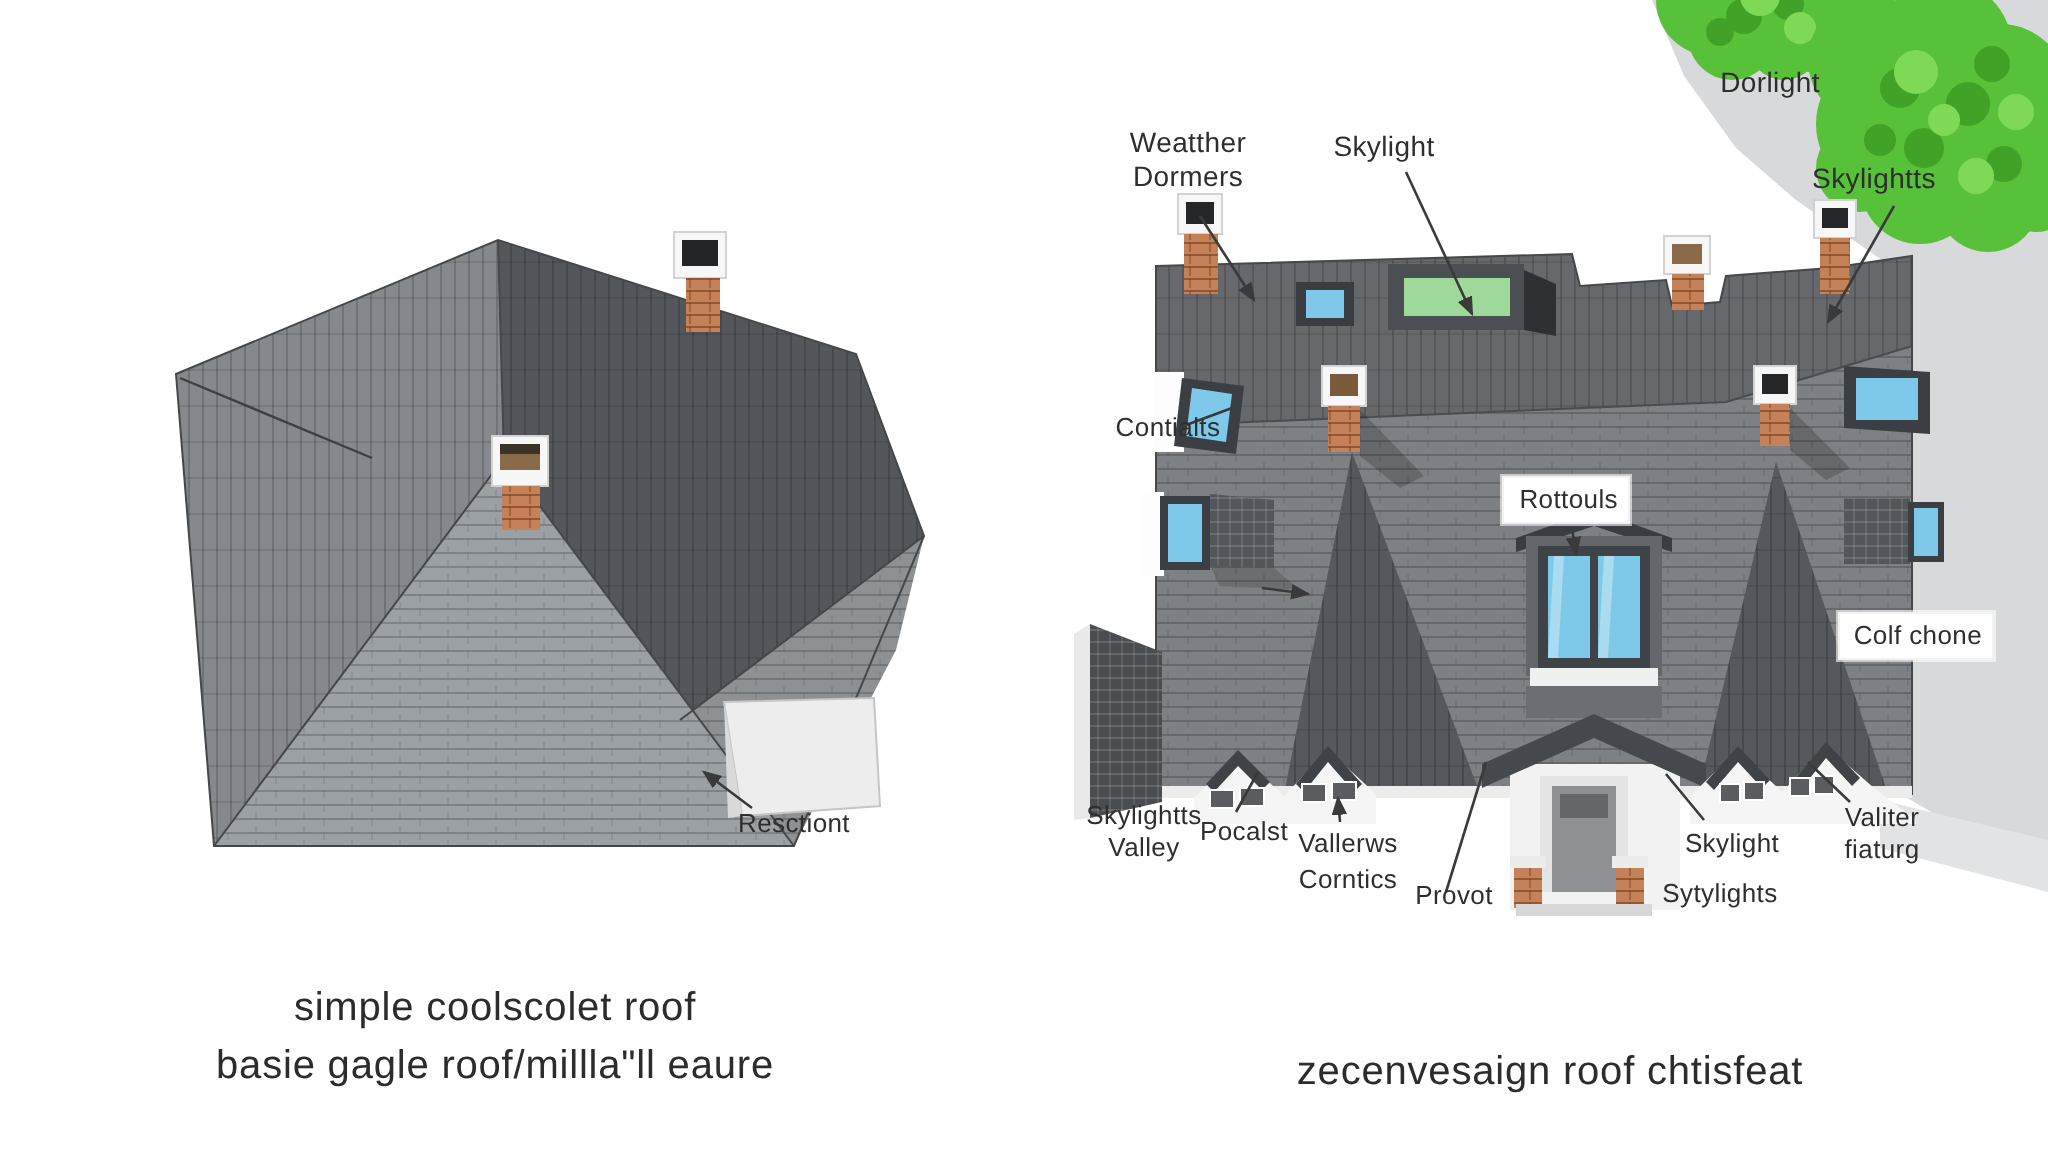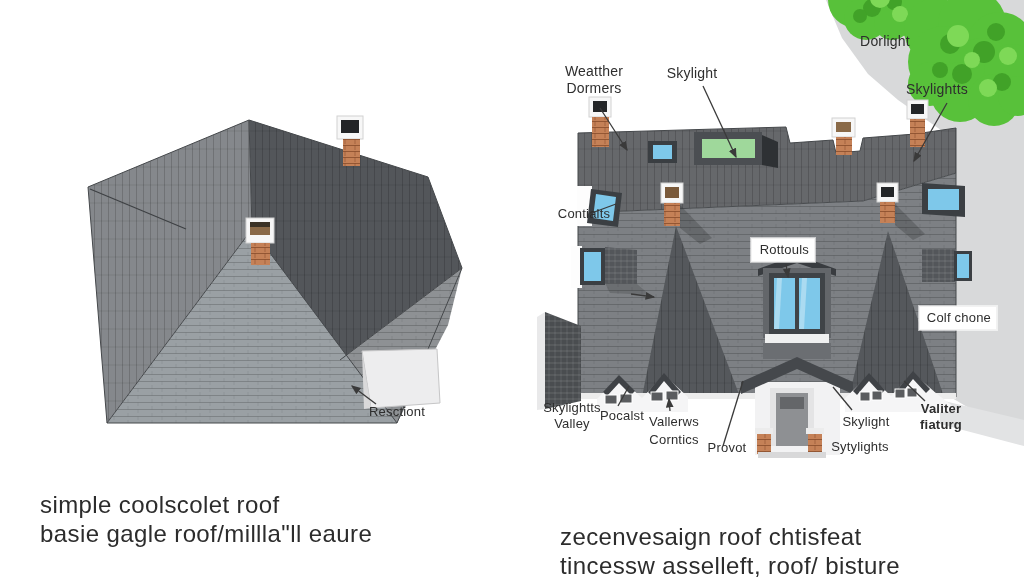--- a/index.html
+++ b/index.html
@@ -6,22 +6,22 @@
   .stage{position:relative;width:1024px;height:585px;overflow:hidden;
          background:var(--background,#fff);
          font-family:"Liberation Sans",sans-serif;}
   .stage svg{position:absolute;left:0;top:0;}
   .lbl{position:absolute;font-size:13px;line-height:16px;color:var(--label_text,#2e2e2e);
        text-align:center;letter-spacing:.2px;z-index:5;}
   .lbl.big{font-size:14px;line-height:17px;}
   .lbl.boxed{background:#fff;border:1px solid rgba(0,0,0,.05);padding:3px 5px;
              box-shadow:0 0 0 1px rgba(255,255,255,.6);text-align:right;}
   .lbl span{display:block;}
-  .caption{position:absolute;font-size:24px;line-height:29px;color:#2c2c2c;
-           text-align:left;letter-spacing:.4px;z-index:5;}
+  .caption{position:absolute;font-size:20px;line-height:29px;color:#2c2c2c;
+           text-align:center;letter-spacing:.4px;z-index:5;}
   .face-stroke{fill:none;stroke:#45484b;stroke-width:1;}
 </style>
 </head>
 <body>
 
 <div class="stage">
 
 <svg width="1024" height="585" viewBox="0 0 1024 585">
   <defs>
     <pattern id="pv" width="7" height="18" patternUnits="userSpaceOnUse">
@@ -309,28 +309,27 @@
 <div class="lbl" style="left:648px;top:414px;width:52px;">Vallerws</div>
 
 <div class="lbl" style="left:645px;top:432px;width:58px;">Corntics</div>
 
 <div class="lbl" style="left:704px;top:440px;width:46px;">Provot</div>
 
 <div class="lbl" style="left:839px;top:414px;width:54px;">Skylight</div>
 
 <div class="lbl" style="left:827px;top:439px;width:66px;">Sytylights</div>
 
-<div class="lbl" style="left:915px;top:401px;width:52px;font-weight:bold;">
+<div class="lbl" style="left:915px;top:401px;width:52px;">
   <span>Valiter</span>
   <span>fiaturg</span>
 </div>
 
 <div class="caption" style="left:40px;top:490px;width:415px;">
   <div>simple coolscolet roof</div>
   <div>basie gagle roof/millla"ll  eaure</div>
 </div>
 
 <div class="caption" style="left:560px;top:490px;width:430px;margin-top:32px;">
   <div>zecenvesaign roof chtisfeat</div>
-  <div>tincessw asselleft, roof/  bisture</div>
 </div>
 
 </div>
 
 </body></html>

